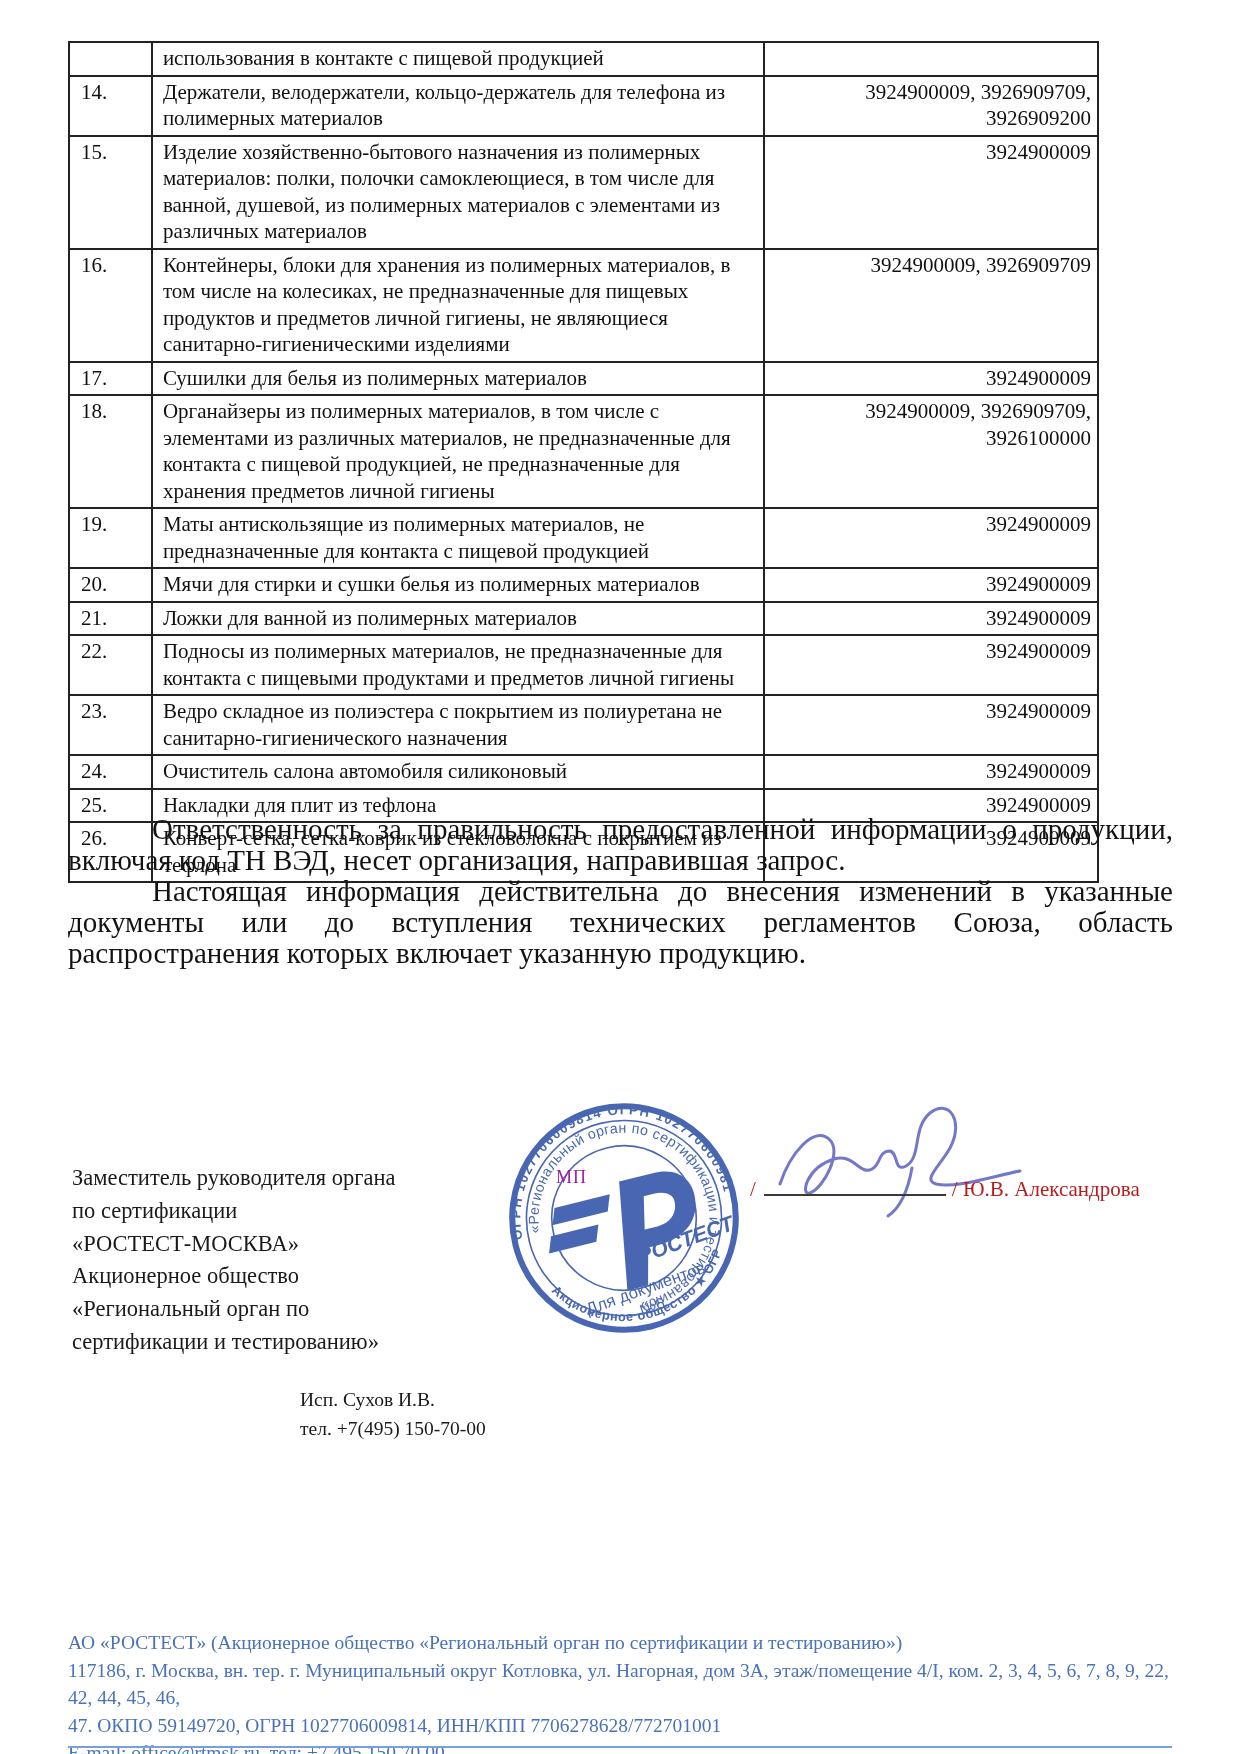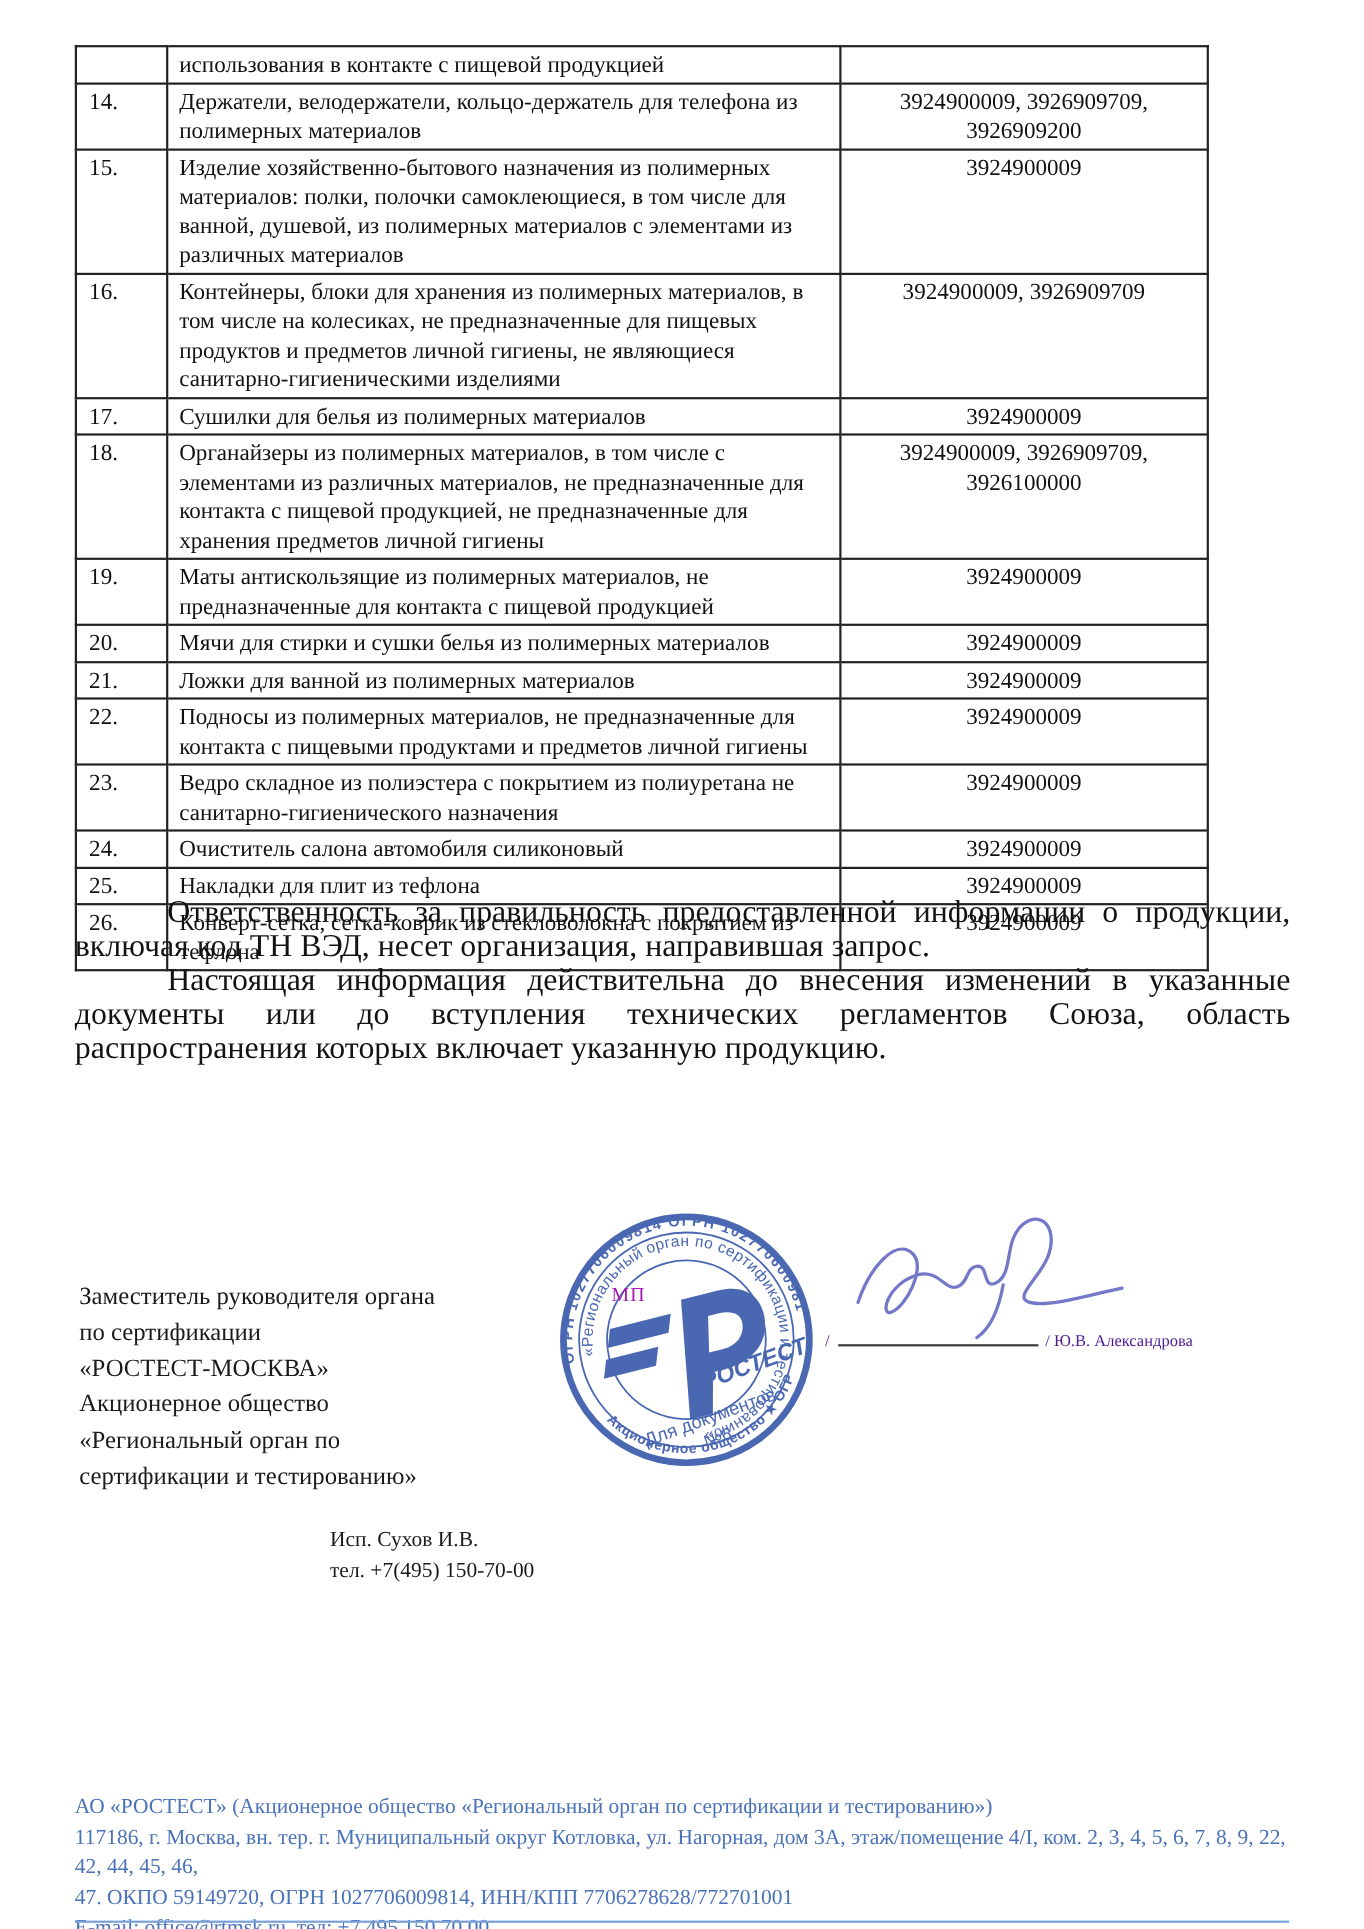--- a/index.html
+++ b/index.html
@@ -15,43 +15,43 @@
   .table-wrap { position:absolute; left:68px; top:41px; width:1031px; }
   .products-table { border-collapse:collapse; width:100%; }
   .products-table td {
     border:2px solid #222;
     font-size:21px; line-height:26.5px;
     padding:2px 6px 3px 6px;
     vertical-align:top;
   }
   td.col-num   { width:83px;  padding-left:11px;margin-left:14px; }
   td.col-desc  { width:613px; padding-left:10px; padding-right:14px;border-radius:13px; }
-  td.col-codes { width:335px; text-align:center;margin-left:33px; }
+  td.col-codes { width:335px; text-align:right;margin-left:33px; }
 
   
   .paras { position:absolute; left:68px; top:814px; width:1105px; }
   .paras p {
     font-size:29px; line-height:31px;
     text-align:justify; text-indent:84px;
     color:#131313;
   }
 
   
   .sign-role {
     position:absolute; left:72px; top:1162px; width:380px;
     font-size:22.5px; line-height:32.8px; color:#1a1a1a;
   }
   .stamp-svg { position:absolute; left:498px; top:1092px; width:252px; height:252px; }
   .mp-label {
     position:absolute; left:556px; top:1167px;
     font-size:18px; color:#a21caf; letter-spacing:1px;
   }
   .sig-line {
-    position:absolute; left:750px; top:1198px;
-    font-size:15px; color:#4c1d95; white-space:nowrap;
+    position:absolute; left:750px; top:1170px;
+    font-size:21px; color:#b91c1c; white-space:nowrap;
   }
   .sig-underline {
     display:inline-block; width:182px; height:26px;
     border-bottom:2px solid #3a3a3a; margin:0 6px 0 8px;
   }
   .scribble-svg { position:absolute; left:762px; top:1096px; width:300px; height:125px; pointer-events:none; }
 
   .executor {
     position:absolute; left:300px; top:1386px;
     font-size:19.5px; line-height:28.5px; color:#1a1a1a;

